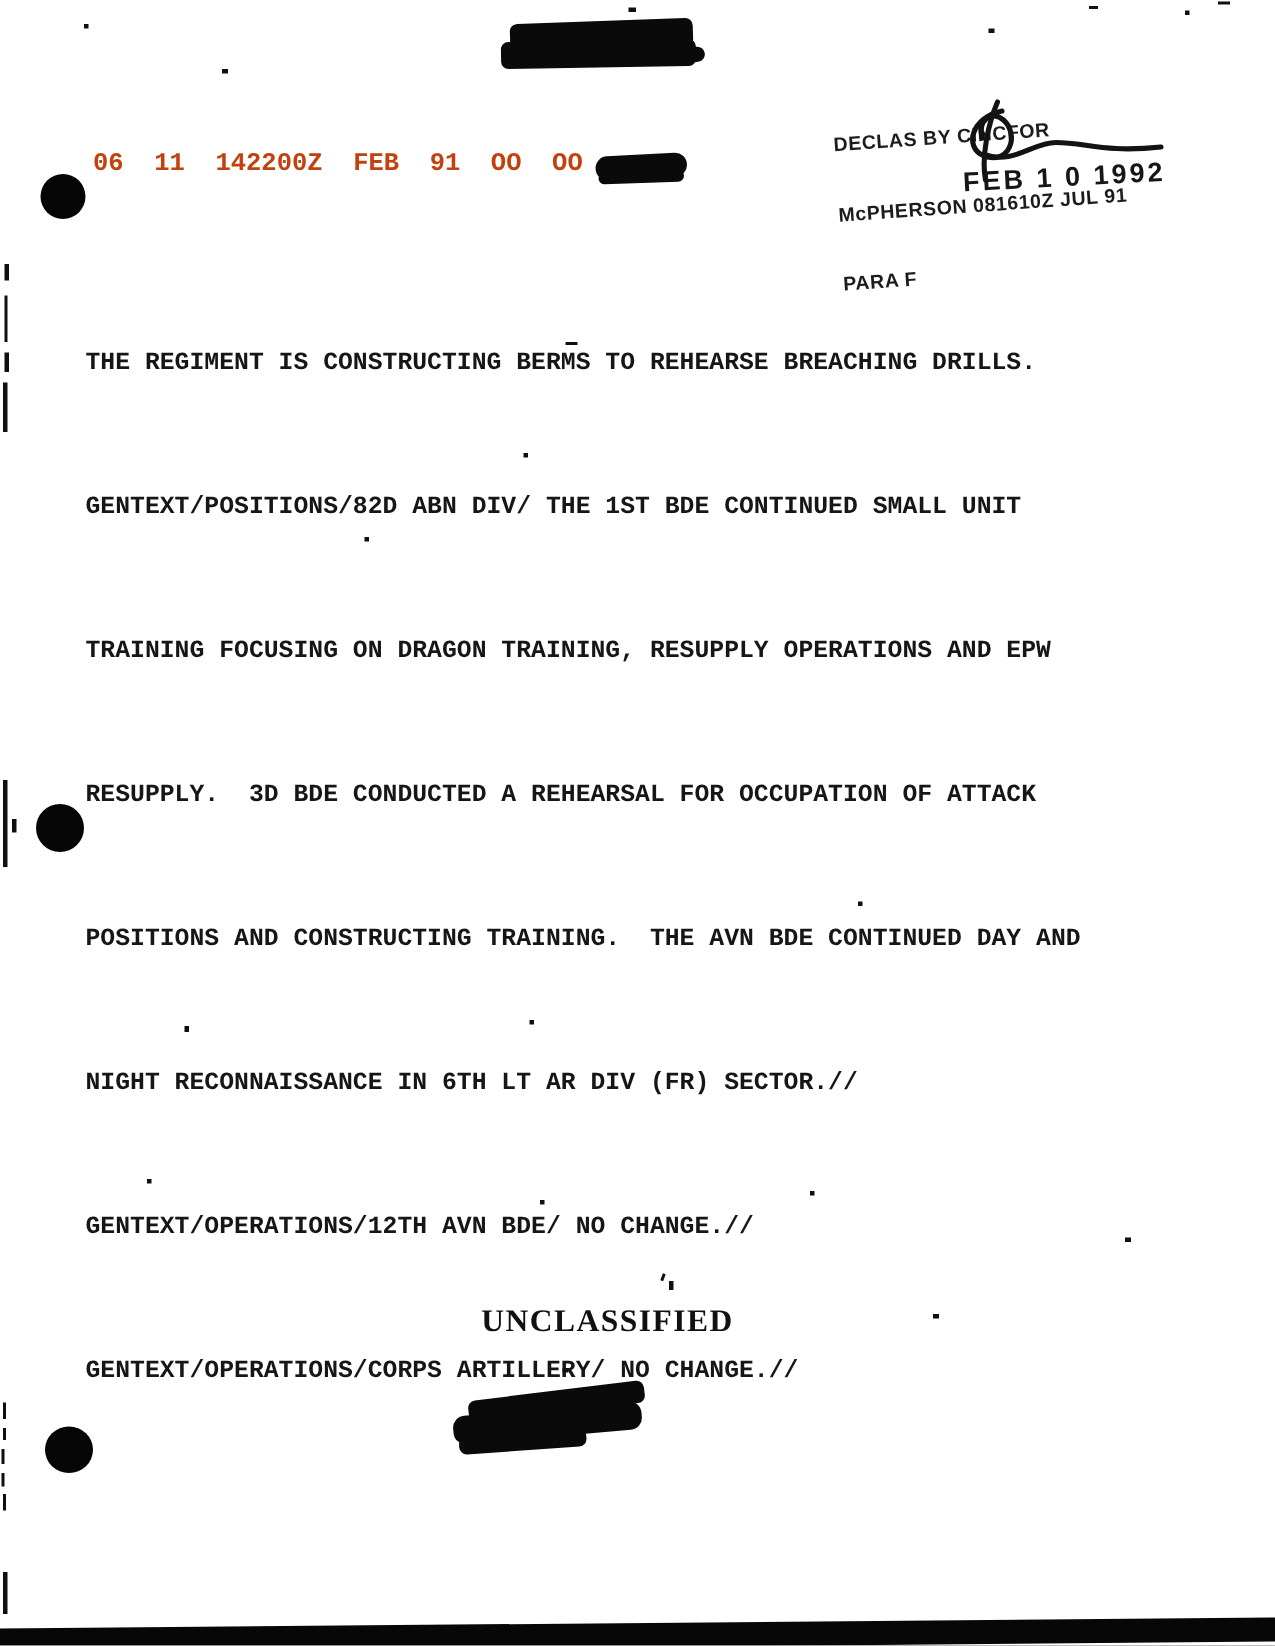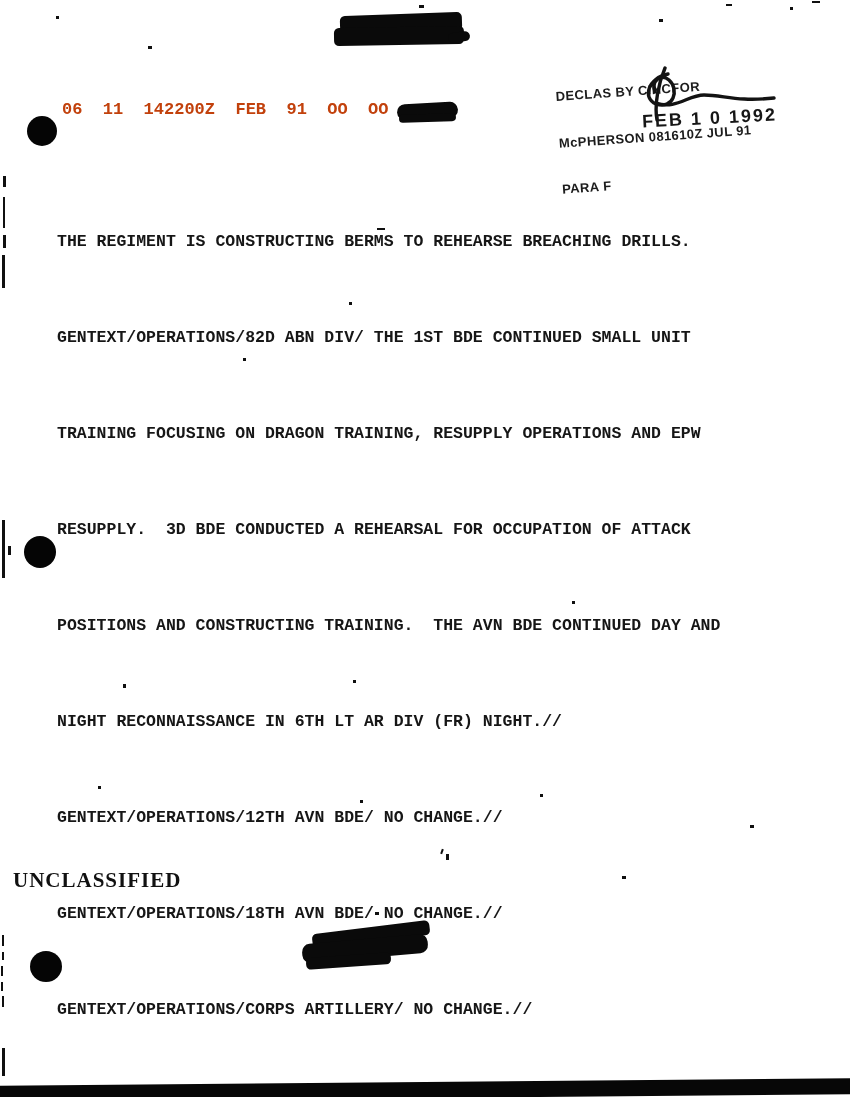--- a/index.html
+++ b/index.html
@@ -20,21 +20,22 @@
     letter-spacing:0px;
   }
   .bline{height:32px;}
   #header-line{
     position:absolute;left:62px;top:96px;
     font:bold 17px "Liberation Mono", monospace;
     line-height:28px;color:#c2410c;white-space:pre;
   }
   
   #classification{
-    position:absolute;left:13px;top:868px;width:810px;
+    position:absolute;left:0;top:868px;width:810px;
+    text-align:center;
     font:bold 21px "Liberation Serif", serif;
     letter-spacing:1px;color:#111;
   }
   
   #declas-stamp{
     position:absolute;left:553px;top:58px;
     transform:rotate(-4deg);transform-origin:left top;
     font:bold 13px "Liberation Sans", sans-serif;
     color:#1c1c1c;line-height:15.5px;letter-spacing:.4px;
     white-space:pre;
@@ -91,27 +92,26 @@
     <div class="redact" style="left:397px;top:103px;width:61px;height:16px;border-radius:8px;transform:rotate(-3deg);"></div>
     <div class="redact" style="left:399px;top:114px;width:57px;height:8px;border-radius:4px;transform:rotate(-2deg);"></div>
   </div>
 
   <div class="punch" style="left:27px;top:116px;width:30px;height:30px;"></div>
   <div class="punch" style="left:24px;top:536px;width:32px;height:32px;"></div>
   <div class="punch" style="left:30px;top:951px;width:32px;height:31px;"></div>
 
   <div id="body-text">
     <div class="bline">THE REGIMENT IS CONSTRUCTING BERMS TO REHEARSE BREACHING DRILLS.</div>
-    <div class="bline">GENTEXT/OPERATIONS/82D ABN DIV/ THE 1ST BDE CONTINUED SMALL UNIT</div>
+    <div class="bline">GENTEXT/POSITIONS/82D ABN DIV/ THE 1ST BDE CONTINUED SMALL UNIT</div>
     <div class="bline">TRAINING FOCUSING ON DRAGON TRAINING, RESUPPLY OPERATIONS AND EPW</div>
     <div class="bline">RESUPPLY.  3D BDE CONDUCTED A REHEARSAL FOR OCCUPATION OF ATTACK</div>
     <div class="bline">POSITIONS AND CONSTRUCTING TRAINING.  THE AVN BDE CONTINUED DAY AND</div>
-    <div class="bline">NIGHT RECONNAISSANCE IN 6TH LT AR DIV (FR) NIGHT.//</div>
+    <div class="bline">NIGHT RECONNAISSANCE IN 6TH LT AR DIV (FR) SECTOR.//</div>
     <div class="bline">GENTEXT/OPERATIONS/12TH AVN BDE/ NO CHANGE.//</div>
-    <div class="bline">GENTEXT/OPERATIONS/18TH AVN BDE/ NO CHANGE.//</div>
     <div class="bline">GENTEXT/OPERATIONS/CORPS ARTILLERY/ NO CHANGE.//</div>
     
     
     
     
     
     
     
     
     

